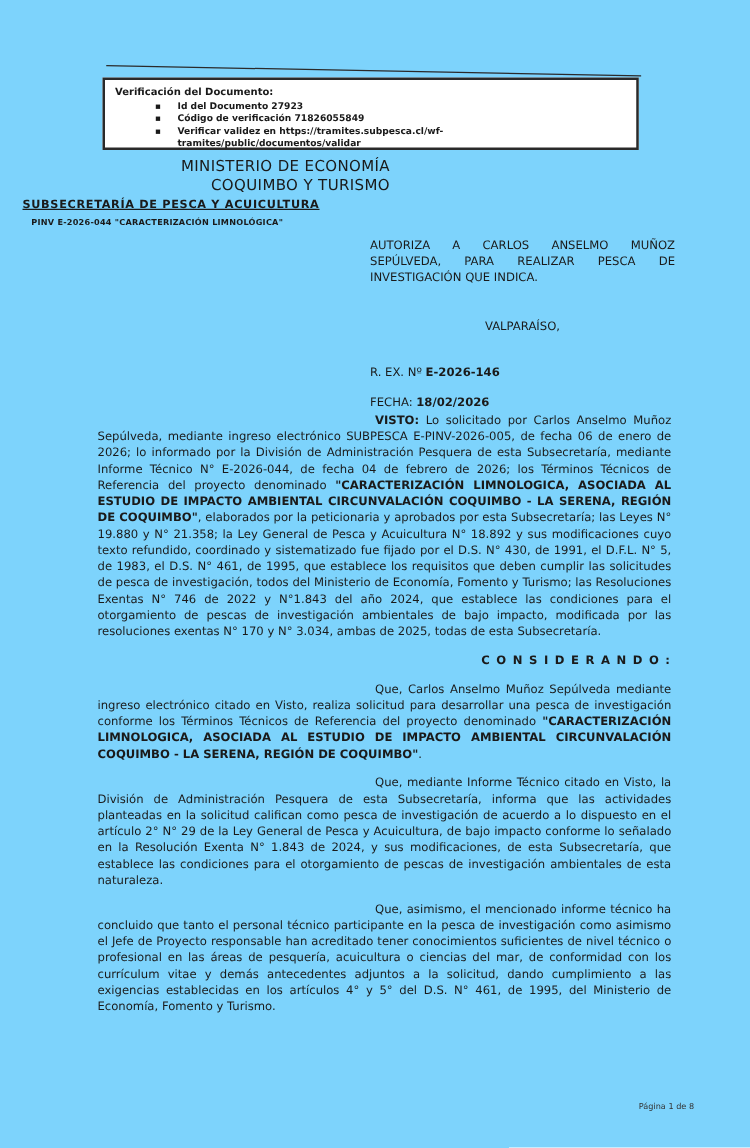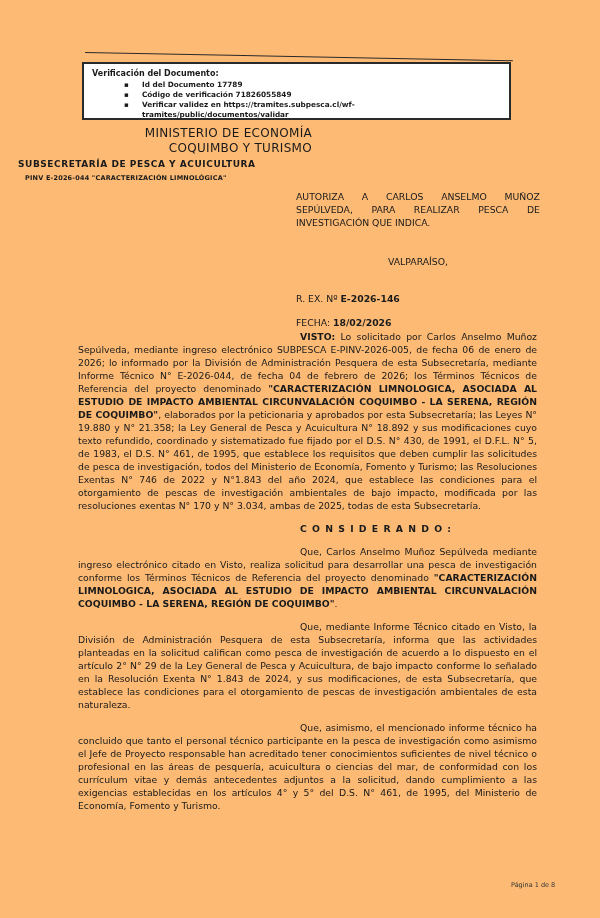--- a/index.html
+++ b/index.html
@@ -1,19 +1,19 @@
 <!DOCTYPE html>
 <html><head>
 <meta charset="utf-8">
 <style>
   html,body{margin:0;padding:0;background:#ffffff;}
   .page{
     position:relative;
     width:600px;height:918px;
-    background:#fdba74;
+    background:#7dd3fc;
     font-family:"DejaVu Sans", sans-serif;
     color:#1a1a1a;
     overflow:hidden;
   }
   
   .artifact-line{
     position:absolute;left:85px;top:52px;width:428px;height:0;
     border-top:1.5px solid #2a2a2a;
     transform:rotate(1.1deg);transform-origin:left top;
   }
@@ -29,57 +29,58 @@
     padding-left:50px;position:relative;
   }
   .verify-list li::before{
     content:"▪";position:absolute;left:32px;top:0;font-size:7px;
   }
   .letterhead{position:absolute;left:0;top:126px;width:312px;}
   .lh-ministry{text-align:right;font-size:12px;line-height:14.5px;letter-spacing:0.3px;}
   .lh-subsec{
     margin-top:4px;padding-left:18px;
     font-size:9px;font-weight:bold;letter-spacing:0.55px;
+    text-decoration:underline;
   }
   .lh-ref{margin-top:5px;padding-left:25px;font-size:6.5px;font-weight:bold;letter-spacing:0.2px;}
   .right-col{
     position:absolute;left:296px;top:190px;width:244px;
     font-size:9.3px;line-height:13px;
   }
   .right-col p{margin:0;}
   .subject{text-align:justify;}
   .city{margin-top:26px !important;text-align:center;}
   .res-number{margin-top:24px !important;}
   .res-date{margin-top:11px !important;}
   .body-text{
     position:absolute;left:78px;top:330px;width:459px;
     font-size:9.3px;line-height:13px;text-align:justify;
   }
   .para{margin:0 0 10px 0;text-indent:222px;}
   .heading-considerando{
     font-weight:bold;letter-spacing:1px;
-    margin:7px 0 10px 0;text-indent:222px;text-align:left;
+    margin:7px 0 10px 0;text-indent:222px;text-align:right;
   }
   b{font-weight:bold;}
   .footer{
     position:absolute;left:511px;top:881px;
     font-size:6.5px;color:#333;
   }
 </style>
 </head>
 <body>
 
 <div class="page">
 
   <div class="artifact-line"></div>
 
   <div class="verify-box">
     <div class="verify-title">Verificación del Documento:</div>
     <ul class="verify-list">
-      <li>Id del Documento 17789</li>
+      <li>Id del Documento 27923</li>
       <li>Código de verificación 71826055849</li>
       <li>Verificar validez en https://tramites.subpesca.cl/wf-tramites/public/documentos/validar</li>
     </ul>
   </div>
 
   <div class="letterhead">
     <div class="lh-ministry">
       <div>MINISTERIO DE ECONOMÍA</div>
       <div>COQUIMBO Y TURISMO</div>
     </div>

